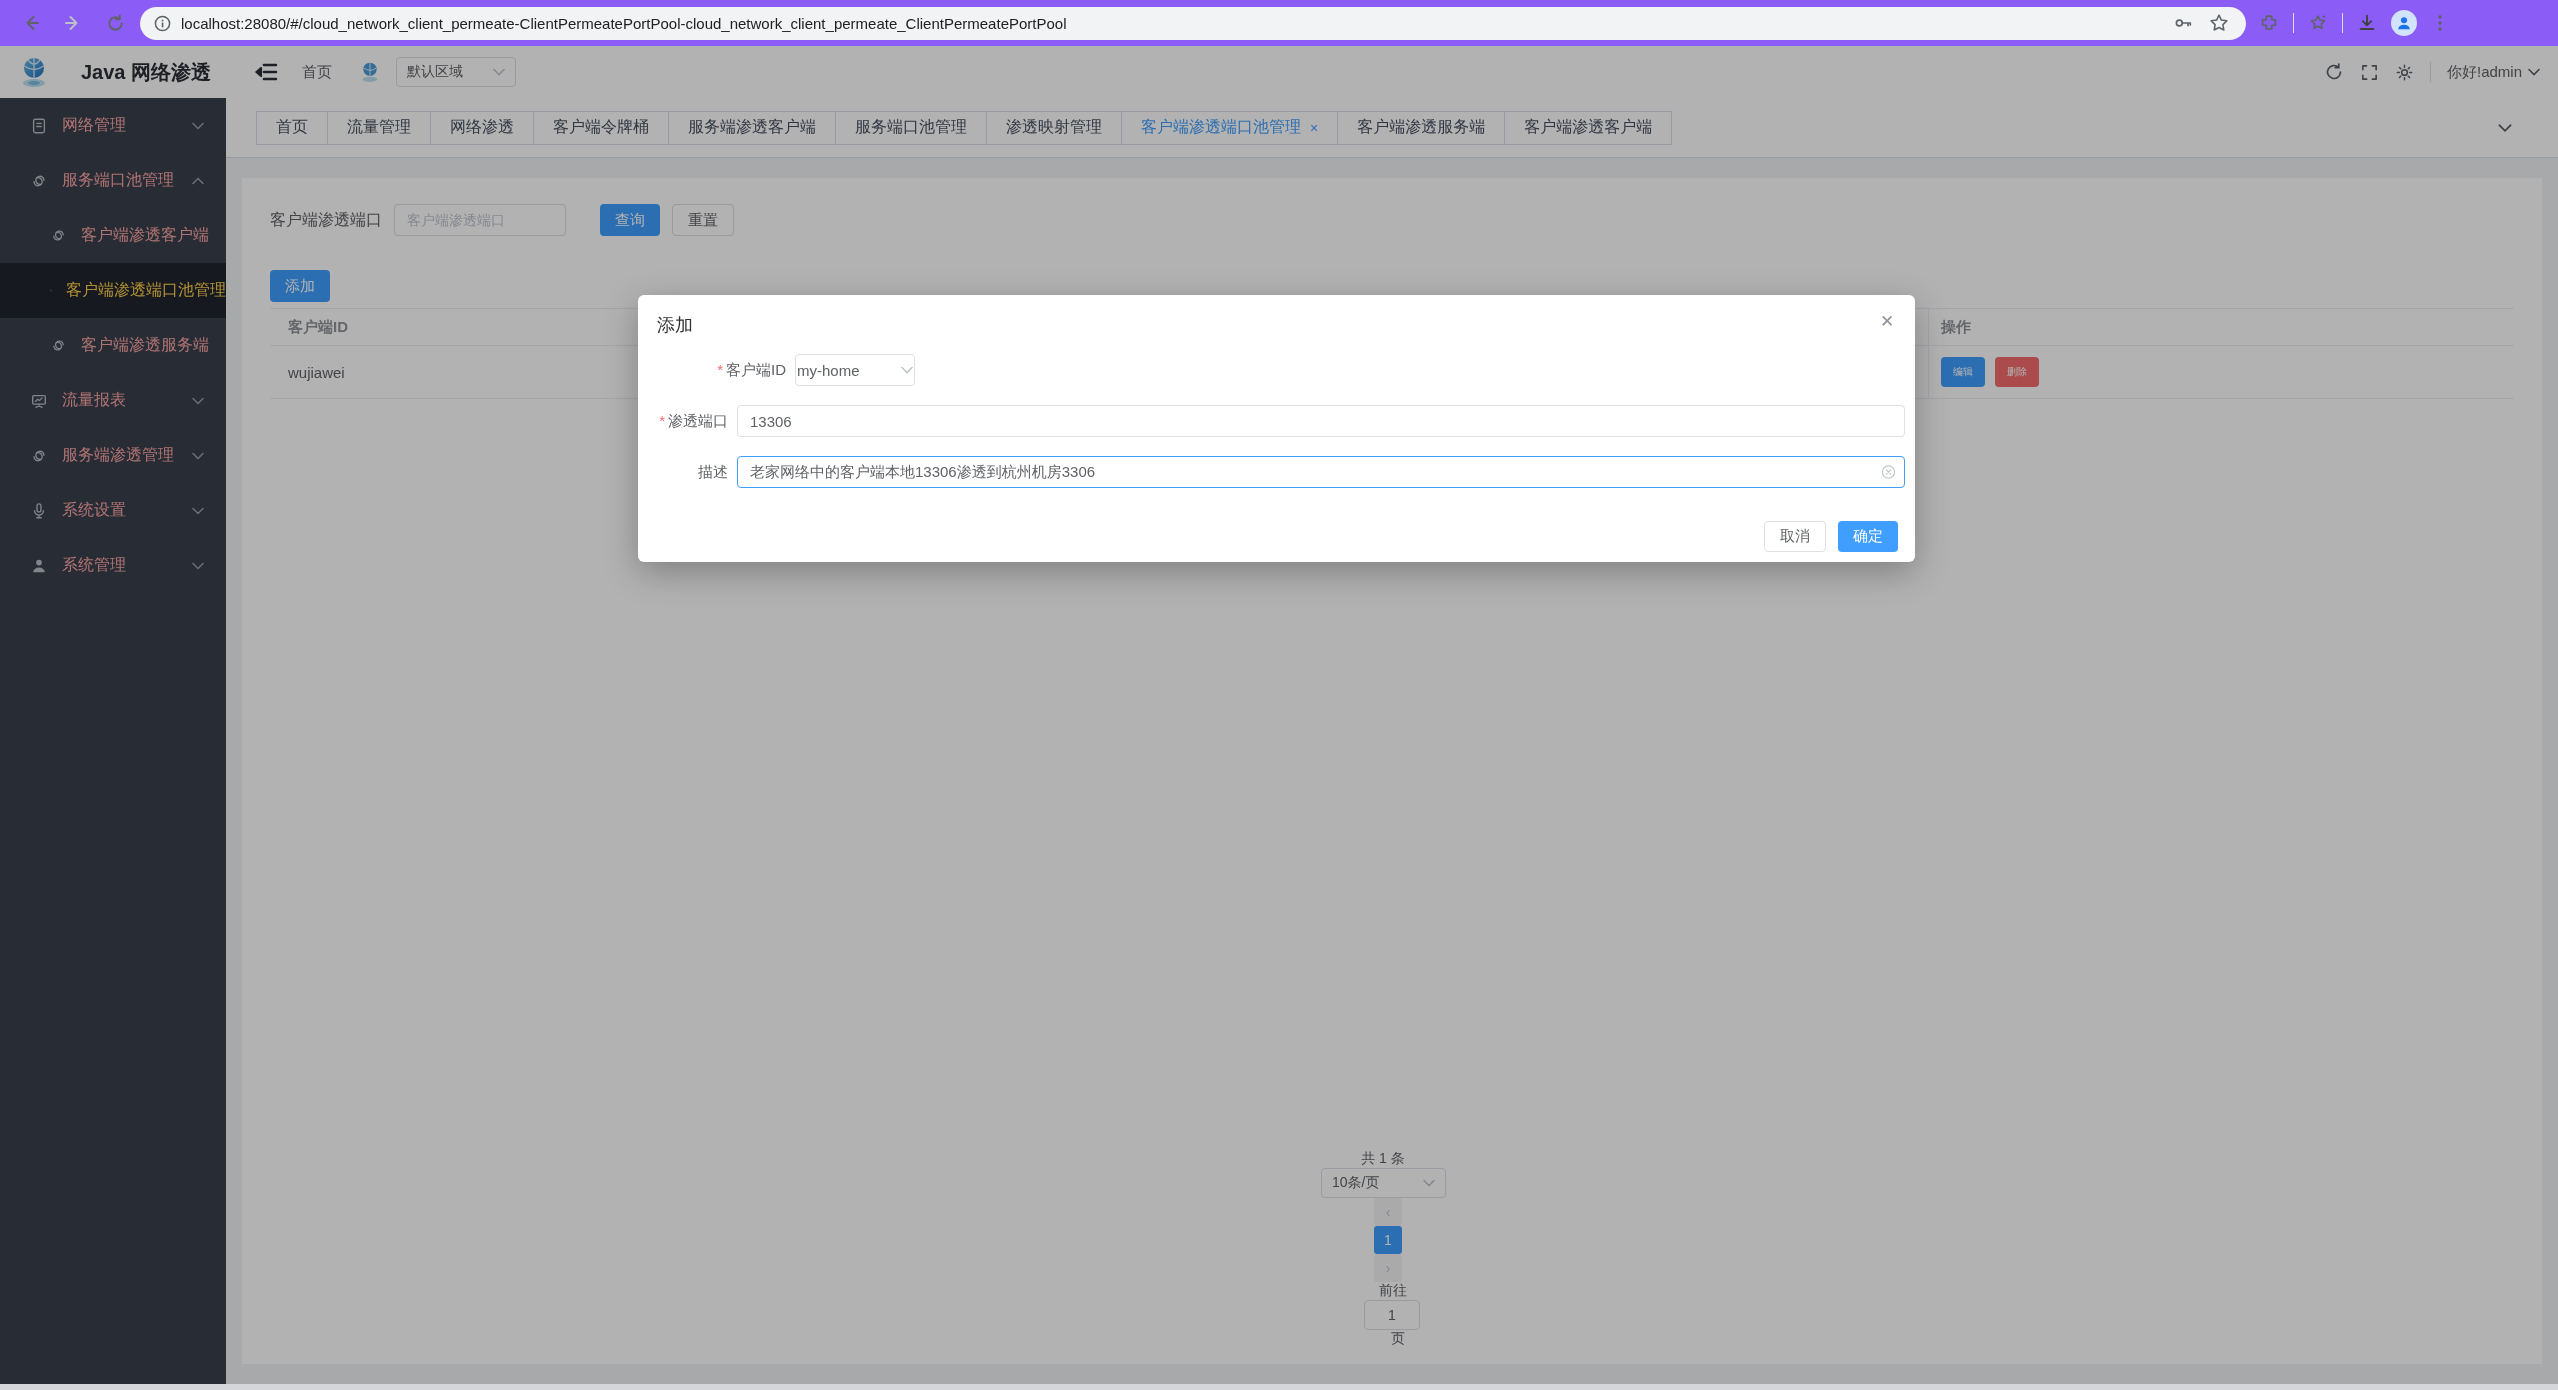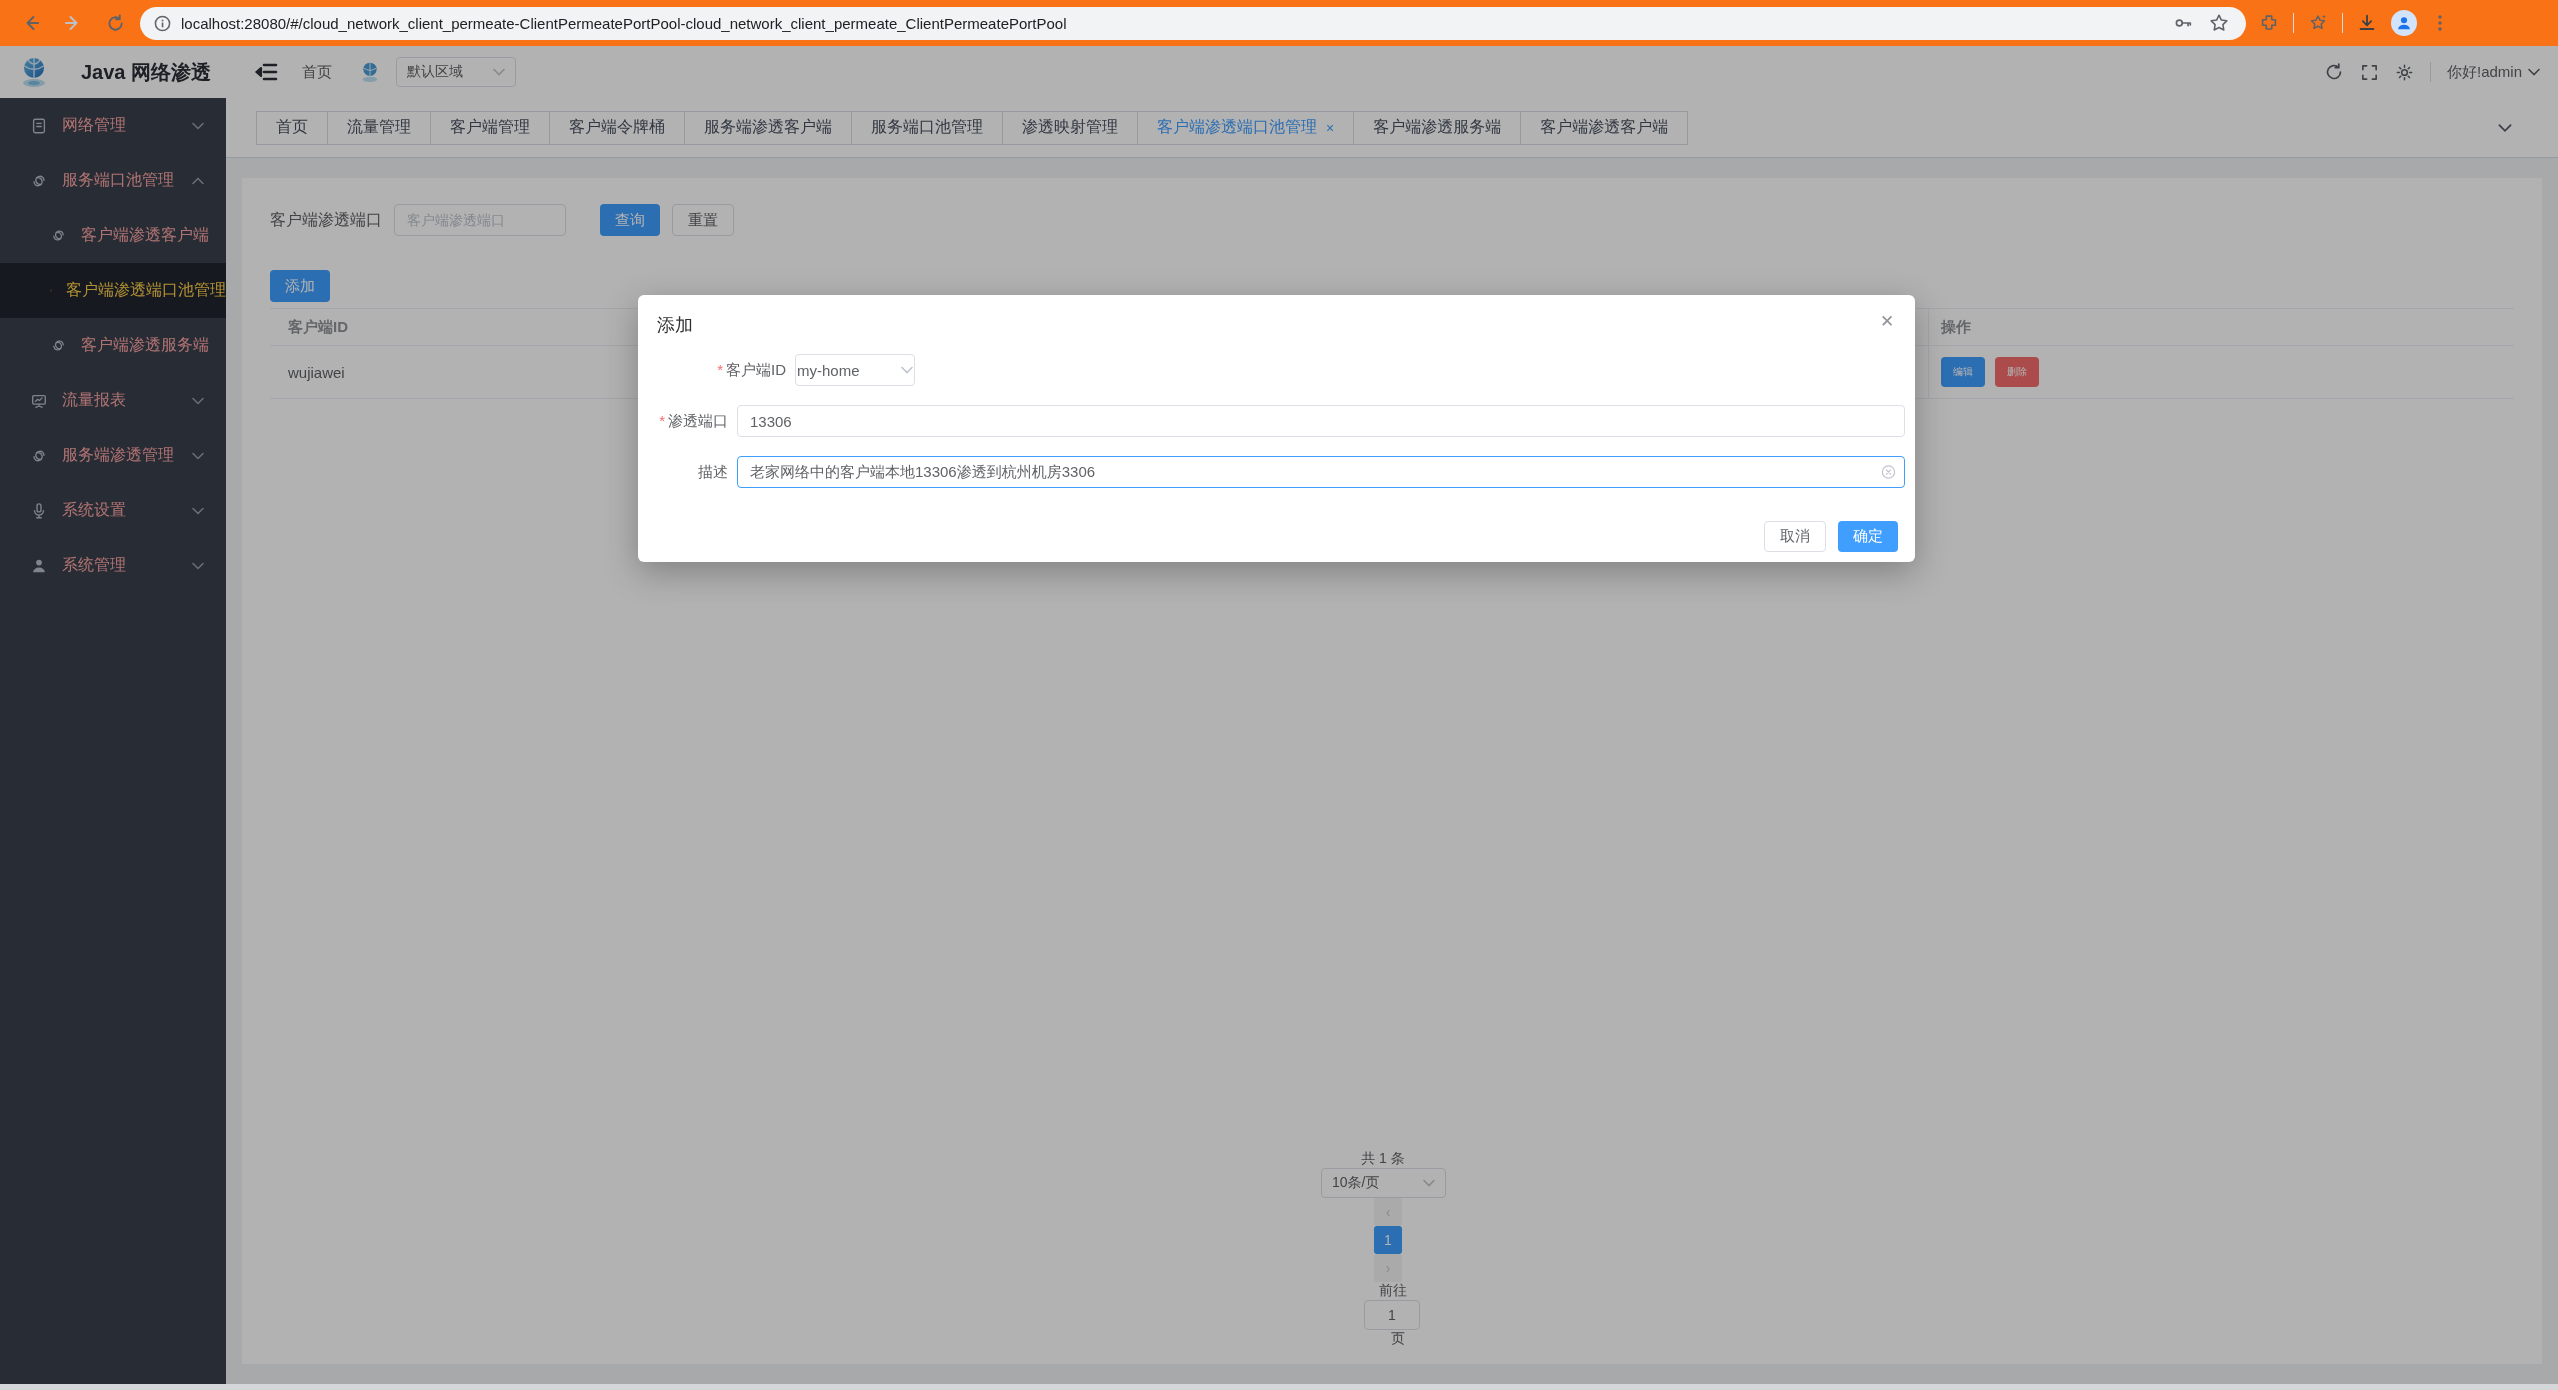--- a/index.html
+++ b/index.html
@@ -1,21 +1,21 @@
 <!DOCTYPE html>
 <html><head>
 <meta charset="utf-8">
 <style>
   * { margin:0; padding:0; box-sizing:border-box; }
   html,body { width:2558px; height:1390px; overflow:hidden; }
   body { font-family:"Liberation Sans","DejaVu Sans",sans-serif; background:#fff; position:relative; color:#303133; }
   svg { display:block; }
 
   
-  .chrome { height:46px; background:#f97316; display:flex; align-items:center; padding:0 14px; gap:8px; position:relative; z-index:60; }
+  .chrome { height:46px; background:#8b5cf6; display:flex; align-items:center; padding:0 14px; gap:8px; position:relative; z-index:60; }
   .chrome .navbtn { width:34px; height:34px; display:flex; align-items:center; justify-content:center; border-radius:50%; color:#5f6368; font-size:21px; }
   .chrome .navbtn.disabled { color:#bdc1c6; }
   .url-pill { flex:1; max-width:2106px; height:33px; background:#f1f3f4; border-radius:17px; display:flex; align-items:center; padding:0 6px 0 14px; gap:10px; }
   .url-text { font-size:15px; color:#202124; white-space:nowrap; overflow:hidden; }
   .pill-right { display:flex; align-items:center; gap:14px; margin-left:auto; padding-right:10px; }
   .chrome-right { display:flex; align-items:center; gap:13px; padding-left:4px; }
   .vdiv { width:1px; height:20px; background:#dadce0; }
   .avatar-chip { width:26px; height:26px; border-radius:50%; background:#d2e3fc; display:flex; align-items:center; justify-content:center; }
 
   
@@ -322,21 +322,21 @@
 
     <div class="main">
       <div class="tabstrip">
         <div class="tab">
             <span>首页</span>
           </div>
         <div class="tab">
             <span>流量管理</span>
           </div>
         <div class="tab">
-            <span>客户端管理</span>
+            <span>网络渗透</span>
           </div>
         <div class="tab">
             <span>客户端令牌桶</span>
           </div>
         <div class="tab">
             <span>服务端渗透客户端</span>
           </div>
         <div class="tab">
             <span>服务端口池管理</span>
           </div>

